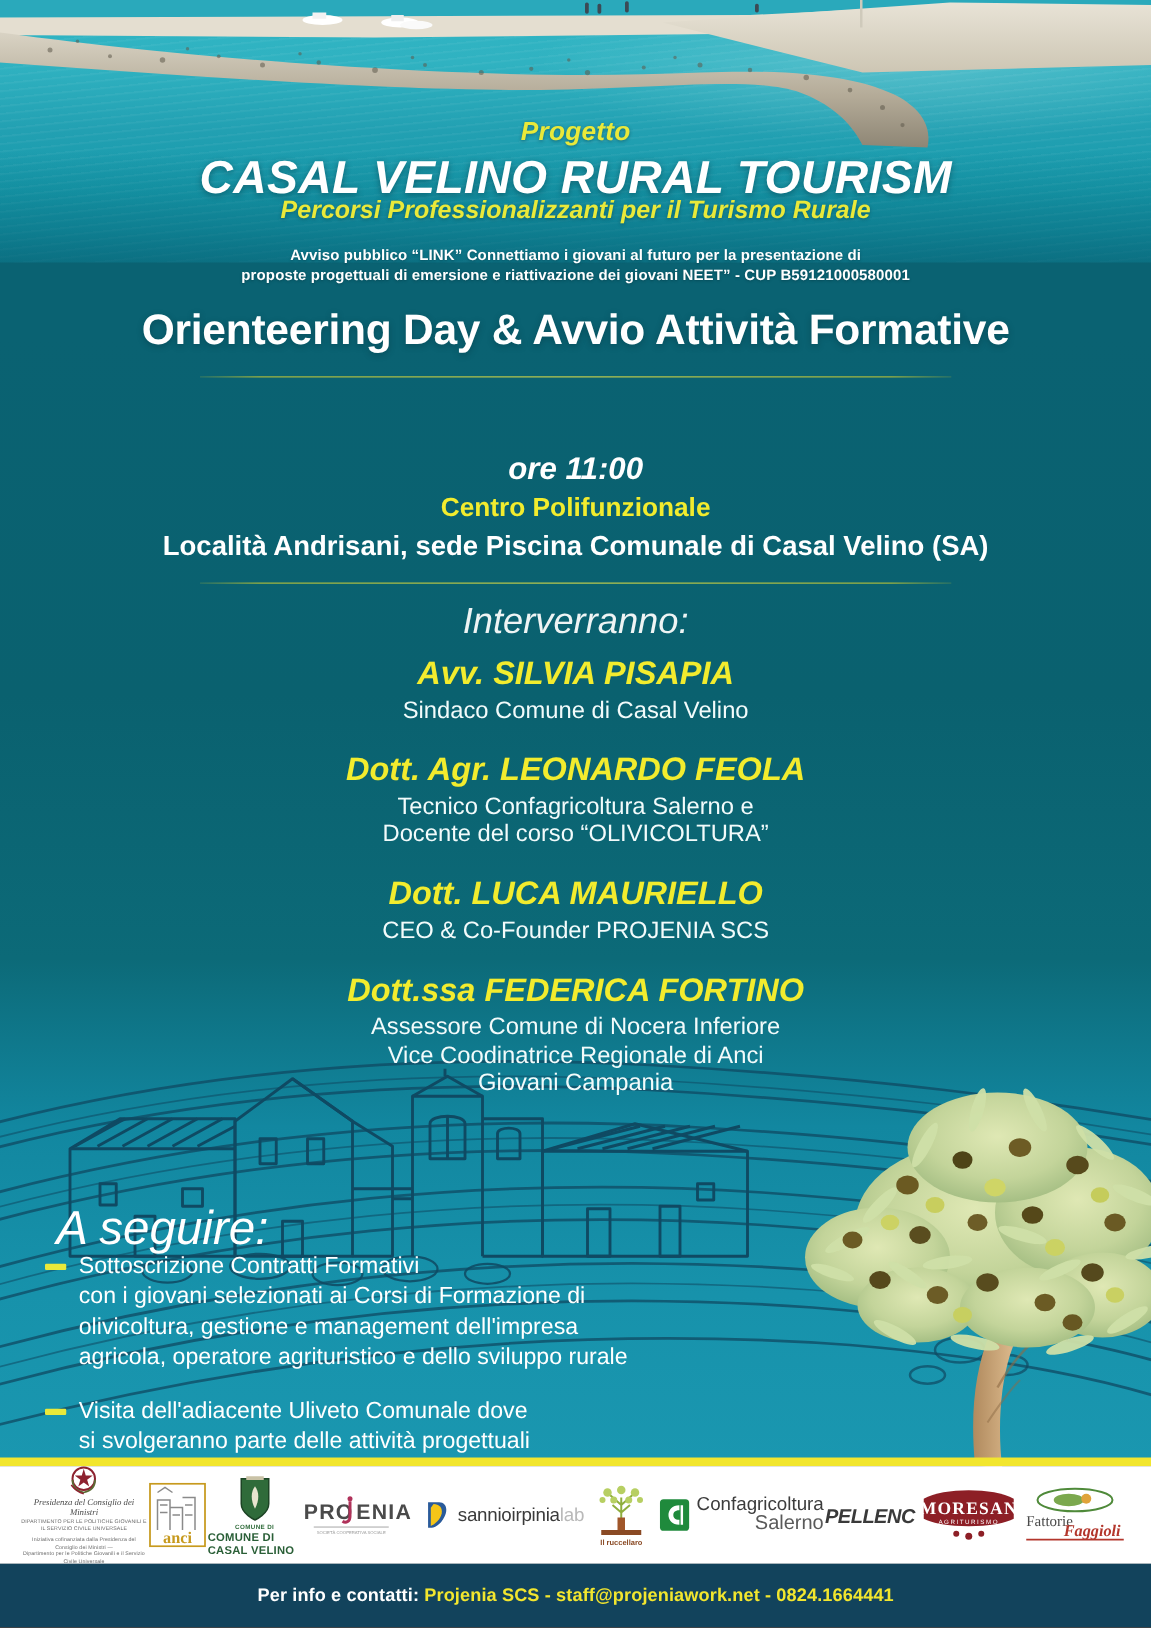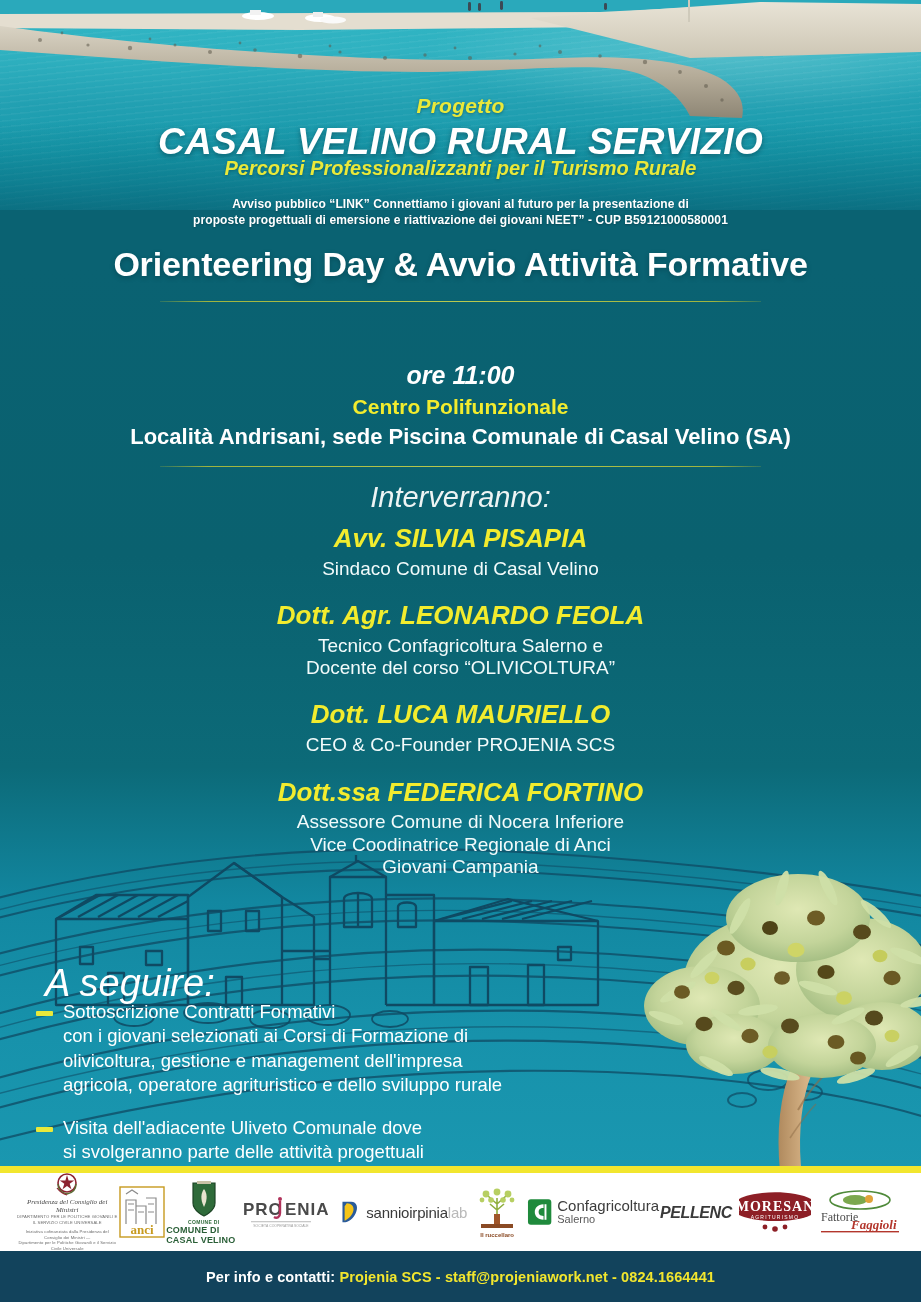--- a/index.html
+++ b/index.html
@@ -364,21 +364,21 @@
       <ellipse cx="250" cy="96" rx="7.4" ry="6.2" fill="#c5cc5b"></ellipse>
       <ellipse cx="82" cy="118" rx="7.4" ry="6.2" fill="#ccd264"></ellipse>
       <ellipse cx="140" cy="192" rx="7.6" ry="6.4" fill="#c7cf60"></ellipse>
       <ellipse cx="262" cy="176" rx="7.4" ry="6.2" fill="#c9d062"></ellipse>
     </g>
   </svg>
 
   <div class="content">
 
     <div class="t-progetto">Progetto</div>
-    <div class="t-main">CASAL VELINO RURAL SERVIZIO</div>
+    <div class="t-main">CASAL VELINO RURAL TOURISM</div>
     <div class="t-sub">Percorsi Professionalizzanti per il Turismo Rurale</div>
     <div class="t-avviso">
       <div>Avviso pubblico “LINK” Connettiamo i giovani al futuro per la presentazione di</div>
       <div>proposte progettuali di emersione e riattivazione dei giovani NEET” - CUP B59121000580001</div>
     </div>
 
     <div class="t-event">Orienteering Day &amp; Avvio Attività Formative</div>
 
     <div class="rule rule-1"></div>
 
@@ -520,21 +520,21 @@
     </div>
 
     <div class="logo" style="width:132px;">
       <svg width="26" height="30" viewBox="0 0 26 30">
         <rect x="1" y="2" width="24" height="26" rx="3" fill="#1f8a3c"></rect>
         <path d="M17,7 C11,7 8,11 8,15 C8,19 11,23 17,23 L17,19 C13,19 12,17 12,15 C12,13 13,11 17,11 Z" fill="#ffffff"></path>
         <path d="M18,7 L20,7 L20,23 L18,23 Z" fill="#ffffff"></path>
       </svg>
       <span style="margin-left:5px;line-height:1.05;">
         <span style="display:block;font-size:15px;color:#3c3c3c;">Confagricoltura</span>
-        <span style="display:block;font-size:11px;color:#5a5a5a;text-align:left;">Salerno</span>
+        <span style="display:block;font-size:16px;color:#5a5a5a;text-align:right;">Salerno</span>
       </span>
     </div>
 
     <div class="logo" style="width:80px;">
       <svg width="76" height="22" viewBox="0 0 76 22">
         <text x="1" y="17" font-family="Liberation Sans, sans-serif" font-size="16" font-weight="bold" font-style="italic" fill="#3a3a3a" letter-spacing="-.4">PELLENC</text>
       </svg>
     </div>
 
     <div class="logo" style="width:86px;flex-direction:column;">

